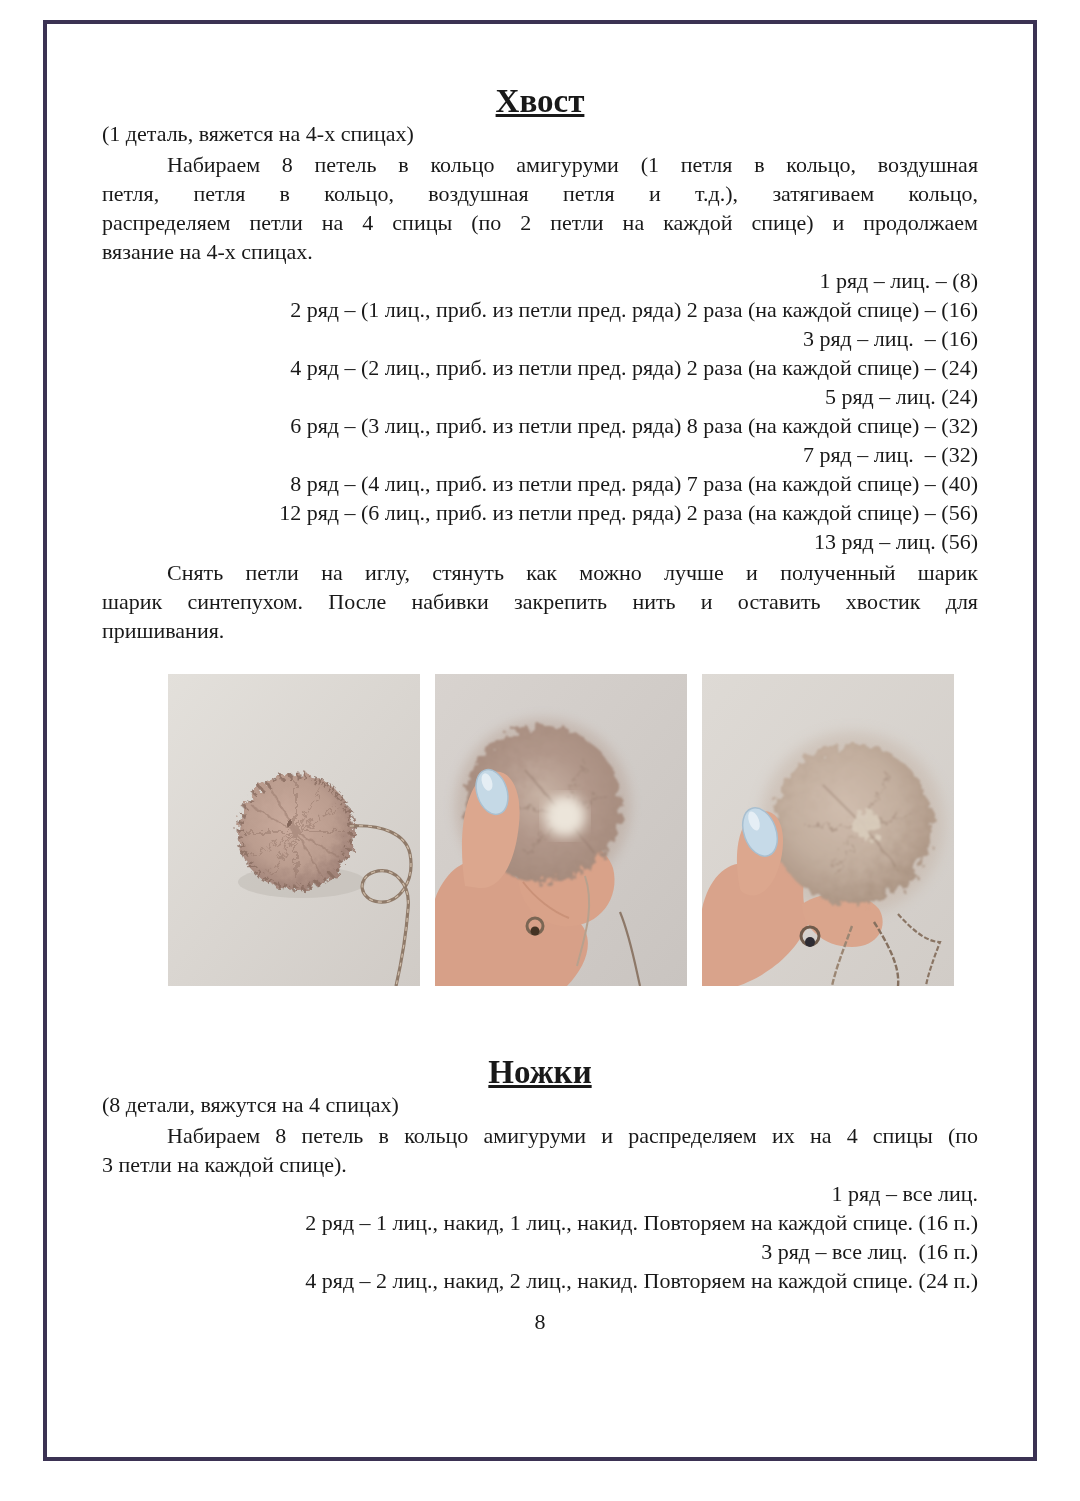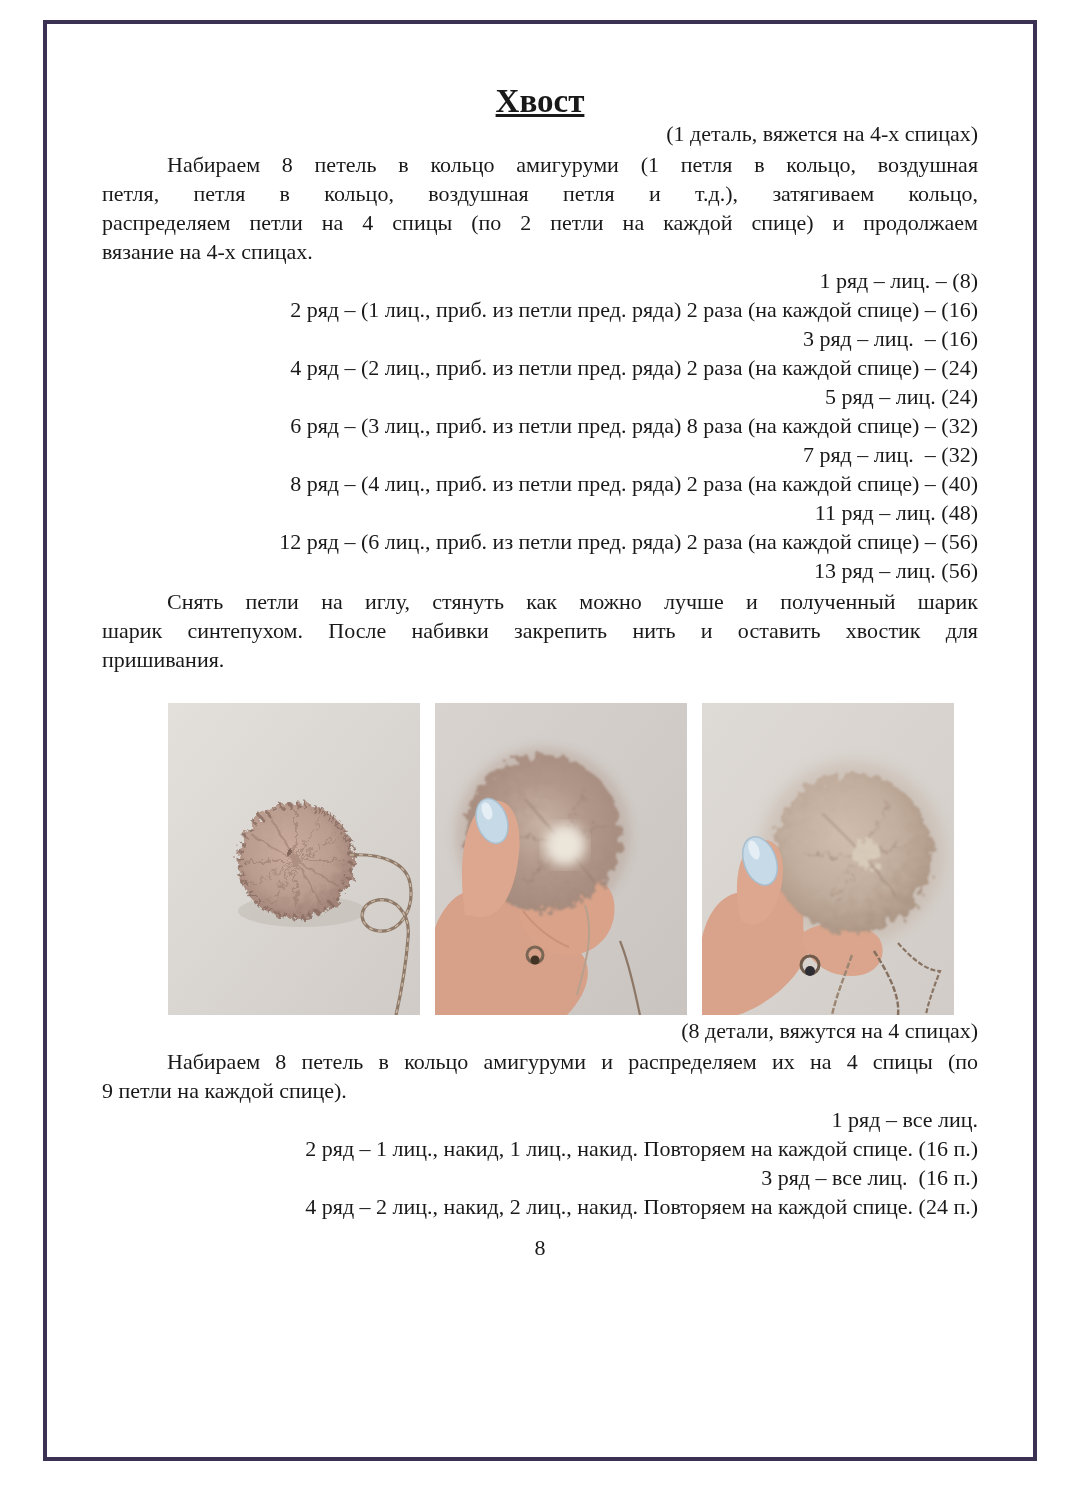--- a/index.html
+++ b/index.html
@@ -26,21 +26,21 @@
     font-size: 33px;
     font-weight: bold;
     line-height: 34px;
     text-align: center;
     margin: 0;
     text-decoration: underline;
   }
   .section-subtitle {
     font-size: 22px;
     line-height: 28px;
-    text-align: right;
+    text-align: left;
     margin-top: 2px;
   }
   .para { margin-top: 2px; }
   .jline {
     font-size: 22px;
     line-height: 29px;
     text-align: justify;
     text-align-last: justify;
     white-space: pre-wrap;
   }
@@ -90,22 +90,21 @@
   </div>
 
   <div class="rows">
     <div class="row">1 ряд – лиц. – (8)</div>
     <div class="row">2 ряд – (1 лиц., приб. из петли пред. ряда) 2 раза (на каждой спице) – (16)</div>
     <div class="row">3 ряд – лиц.  – (16)</div>
     <div class="row">4 ряд – (2 лиц., приб. из петли пред. ряда) 2 раза (на каждой спице) – (24)</div>
     <div class="row">5 ряд – лиц. (24)</div>
     <div class="row">6 ряд – (3 лиц., приб. из петли пред. ряда) 8 раза (на каждой спице) – (32)</div>
     <div class="row">7 ряд – лиц.  – (32)</div>
-    <div class="row">8 ряд – (4 лиц., приб. из петли пред. ряда) 2 раза (на каждой спице) – (40)</div>
-    <div class="row">11 ряд – лиц. (48)</div>
+    <div class="row">8 ряд – (4 лиц., приб. из петли пред. ряда) 7 раза (на каждой спице) – (40)</div>
     <div class="row">12 ряд – (6 лиц., приб. из петли пред. ряда) 2 раза (на каждой спице) – (56)</div>
     <div class="row">13 ряд – лиц. (56)</div>
   </div>
 
   <div class="para">
     <div class="jline ind">Снять петли на иглу, стянуть как можно лучше и полученный шарик</div>
     <div class="jline">шарик синтепухом. После набивки закрепить нить и оставить хвостик для</div>
     <div class="jline last">пришивания.</div>
   </div>
 
@@ -249,25 +248,26 @@
         <circle cx="108" cy="262" r="9" fill="none" stroke="#6f5b4b" stroke-width="3"></circle>
         <circle cx="108" cy="268" r="5" fill="#2e2c33"></circle>
         <path d="M150,252 C142,274 134,294 130,312" fill="none" stroke="#9b8673" stroke-width="2.4" stroke-dasharray="6 2"></path>
         <path d="M172,248 C186,270 198,292 196,312" fill="none" stroke="#85705f" stroke-width="2.4" stroke-dasharray="6 2"></path>
         <path d="M196,240 C212,258 226,268 238,268 C232,284 226,300 224,312" fill="none" stroke="#8a7564" stroke-width="2.2" stroke-dasharray="5 2"></path>
       </svg>
     </figure>
 
   </div>
 
+  <h1 class="section-title legs-title">Ножки</h1>
   <div class="section-subtitle">(8 детали, вяжутся на 4 спицах)</div>
 
   <div class="para">
     <div class="jline ind">Набираем 8 петель в кольцо амигуруми и распределяем их на 4 спицы (по</div>
-    <div class="jline last">9 петли на каждой спице).</div>
+    <div class="jline last">3 петли на каждой спице).</div>
   </div>
 
   <div class="rows">
     <div class="row">1 ряд – все лиц.</div>
     <div class="row">2 ряд – 1 лиц., накид, 1 лиц., накид. Повторяем на каждой спице. (16 п.)</div>
     <div class="row">3 ряд – все лиц.  (16 п.)</div>
     <div class="row">4 ряд – 2 лиц., накид, 2 лиц., накид. Повторяем на каждой спице. (24 п.)</div>
   </div>
 
   <div class="page-number">8</div>

